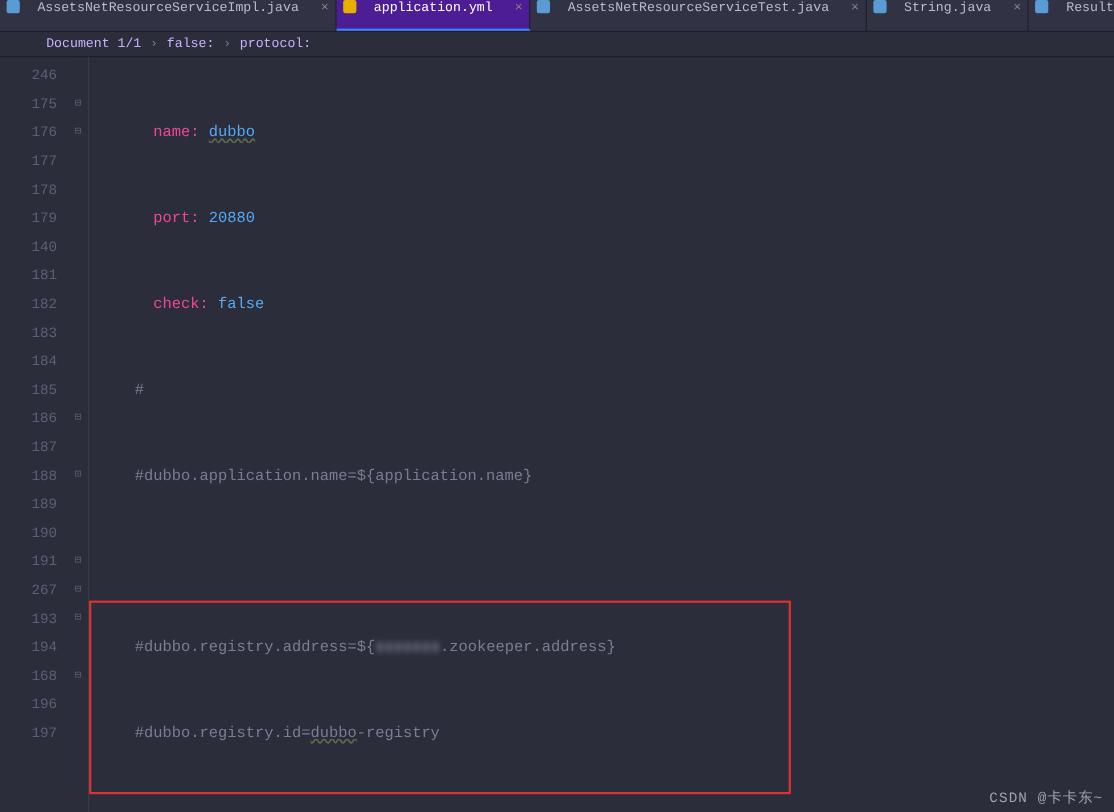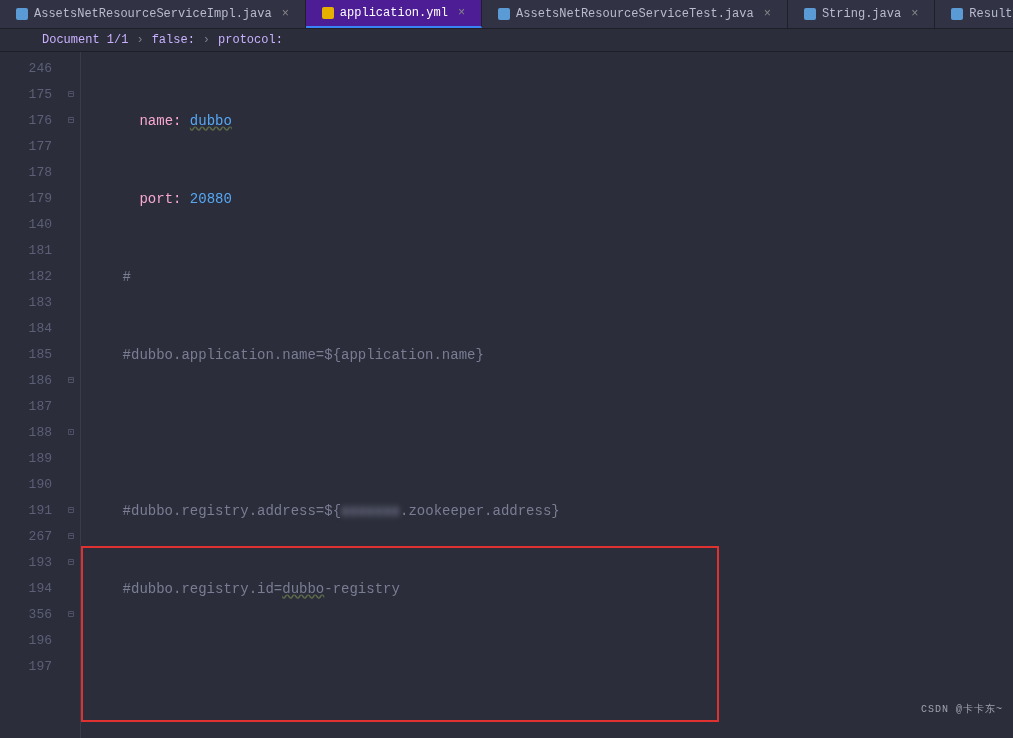--- a/index.html
+++ b/index.html
@@ -1,34 +1,34 @@
 <!DOCTYPE html>
 <html><head>
 <meta charset="utf-8">
 <style>
   html,body{margin:0;padding:0;background:#2b2d3a;color:#a9b7c6;font-family:Consolas,"Courier New",monospace;font-size:14px;overflow:hidden;width:1013px;height:738px}
   .tabs{display:flex;align-items:stretch;height:28px;background:#313244;border-bottom:1px solid #1e1f27;font-size:12px;color:#b9bccf}
-  .tab{display:flex;align-items:center;gap:6px;padding:0 16px;border-right:1px solid #1e1f27;white-space:nowrap;cursor:pointer}
+  .tab{display:flex;gap:16px;padding:0 6px;border-right:1px solid #1e1f27;white-space:nowrap;cursor:pointer}
   .tab.active{background:#4c1d95;border-bottom:2px solid #3b82f6;color:#fff}
   .tab .icon{width:12px;height:12px;display:inline-block;border-radius:2px}
   .tab .close{color:#888;font-size:12px;margin-left:4px}
   .crumbs{display:flex;align-items:center;height:22px;padding-left:38px;font-size:12px;color:#c9b1ff;background:#2b2d3a;border-bottom:1px solid #1e1f27}
   .crumbs span{margin:0 4px}
   .crumbs .sep{color:#7a7d93}
   .editor{display:flex;height:calc(100% - 50px);position:relative}
   .gutter{width:52px;text-align:right;padding:4px 10px 4px 0;color:#5c5f77;user-select:none;line-height:26px;font-size:13px;background:#2b2d3a;flex-shrink:0}
   .foldcol{width:18px;padding-top:4px;line-height:26px;color:#5c5f77;font-size:10px;text-align:center;flex-shrink:0;border-right:1px solid #393b4b}
   .foldmark{display:block;height:26px;line-height:26px}
   .code{padding:4px 0 4px 8px;line-height:26px;white-space:pre;position:relative;flex-grow:1}
-  .k{color:#f9a8d4}
+  .k{color:#ec4899}
   .v{color:#56a8f5}
   .c{color:#7a7d93}
   .u{text-decoration-line:underline;text-decoration-style:wavy;text-decoration-color:#5c6b4a}
   .redbox{position:absolute;left:0px;top:494px;width:634px;height:172px;border:2px solid #e03131;pointer-events:none}
-  .watermark{position:absolute;right:10px;bottom:22px;color:#cfd2e0;font-size:10px;opacity:.7;letter-spacing:1px}
+  .watermark{position:absolute;right:10px;bottom:4px;color:#cfd2e0;font-size:13px;opacity:.7;letter-spacing:1px}
 </style>
 </head>
 <body>
 
 <div class="tabs">
   <div class="tab">
       <span class="icon" style="background:#5b9bd5"></span>
       <span>AssetsNetResourceServiceImpl.java</span>
       <span class="close">×</span>
     </div>
@@ -78,21 +78,21 @@
       <div>185</div>
       <div>186</div>
       <div>187</div>
       <div>188</div>
       <div>189</div>
       <div>190</div>
       <div>191</div>
       <div>267</div>
       <div>193</div>
       <div>194</div>
-      <div>356</div>
+      <div>168</div>
       <div>196</div>
       <div>197</div>
     </div>
   <div class="foldcol" id="foldcol">
       <span class="foldmark"></span>
       <span class="foldmark">⊟</span>
       <span class="foldmark">⊟</span>
       <span class="foldmark"></span>
       <span class="foldmark"></span>
       <span class="foldmark"></span>
@@ -111,20 +111,21 @@
       <span class="foldmark">⊟</span>
       <span class="foldmark">⊟</span>
       <span class="foldmark"></span>
       <span class="foldmark">⊟</span>
       <span class="foldmark"></span>
       <span class="foldmark"></span>
     </div>
   <div class="code" id="code">
     <div><span>      </span><span class="k">name: </span><span class="v u">dubbo</span></div>
     <div><span>      </span><span class="k">port: </span><span class="v">20880</span></div>
+    <div><span>      </span><span class="k">check: </span><span class="v">false</span></div>
     <div><span>    </span><span class="c">#</span></div>
     <div><span>    </span><span class="c">#dubbo.application.name=${application.name}</span></div>
     <div><span>    </span></div>
     <div><span>    </span><span class="c">#dubbo.registry.address=${</span><span class="c" style="filter:blur(3px)">▮▮▮▮▮▮▮</span><span class="c">.zookeeper.address}</span></div>
     <div><span>    </span><span class="c">#dubbo.registry.id=</span><span class="c u">dubbo</span><span class="c">-registry</span></div>
     
     
     
     
     

